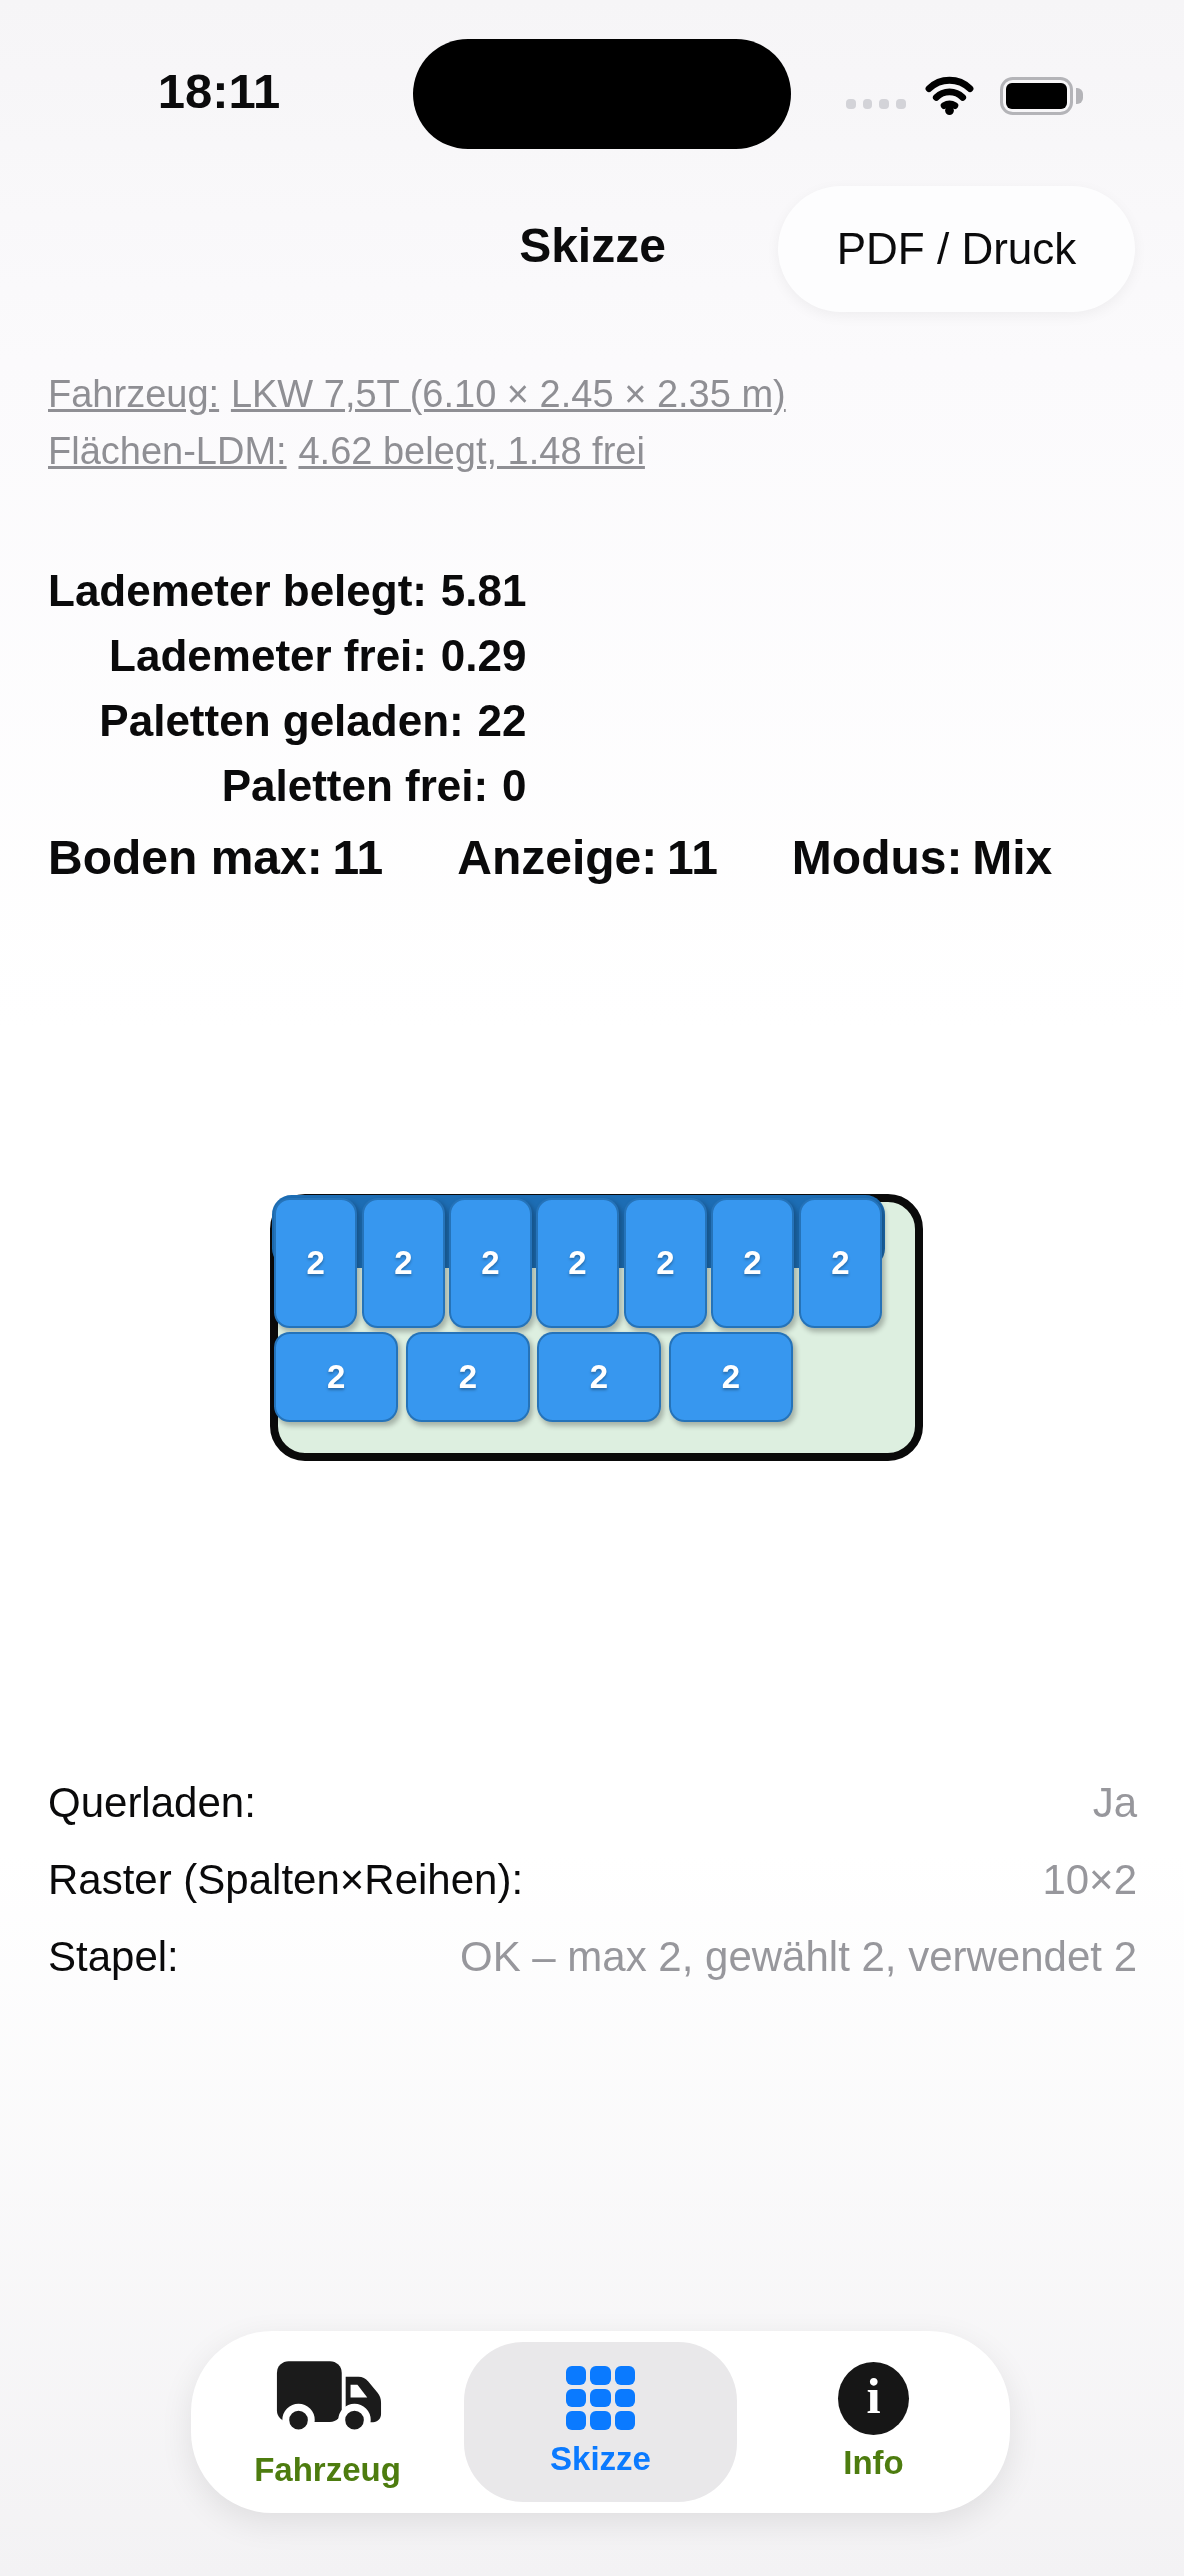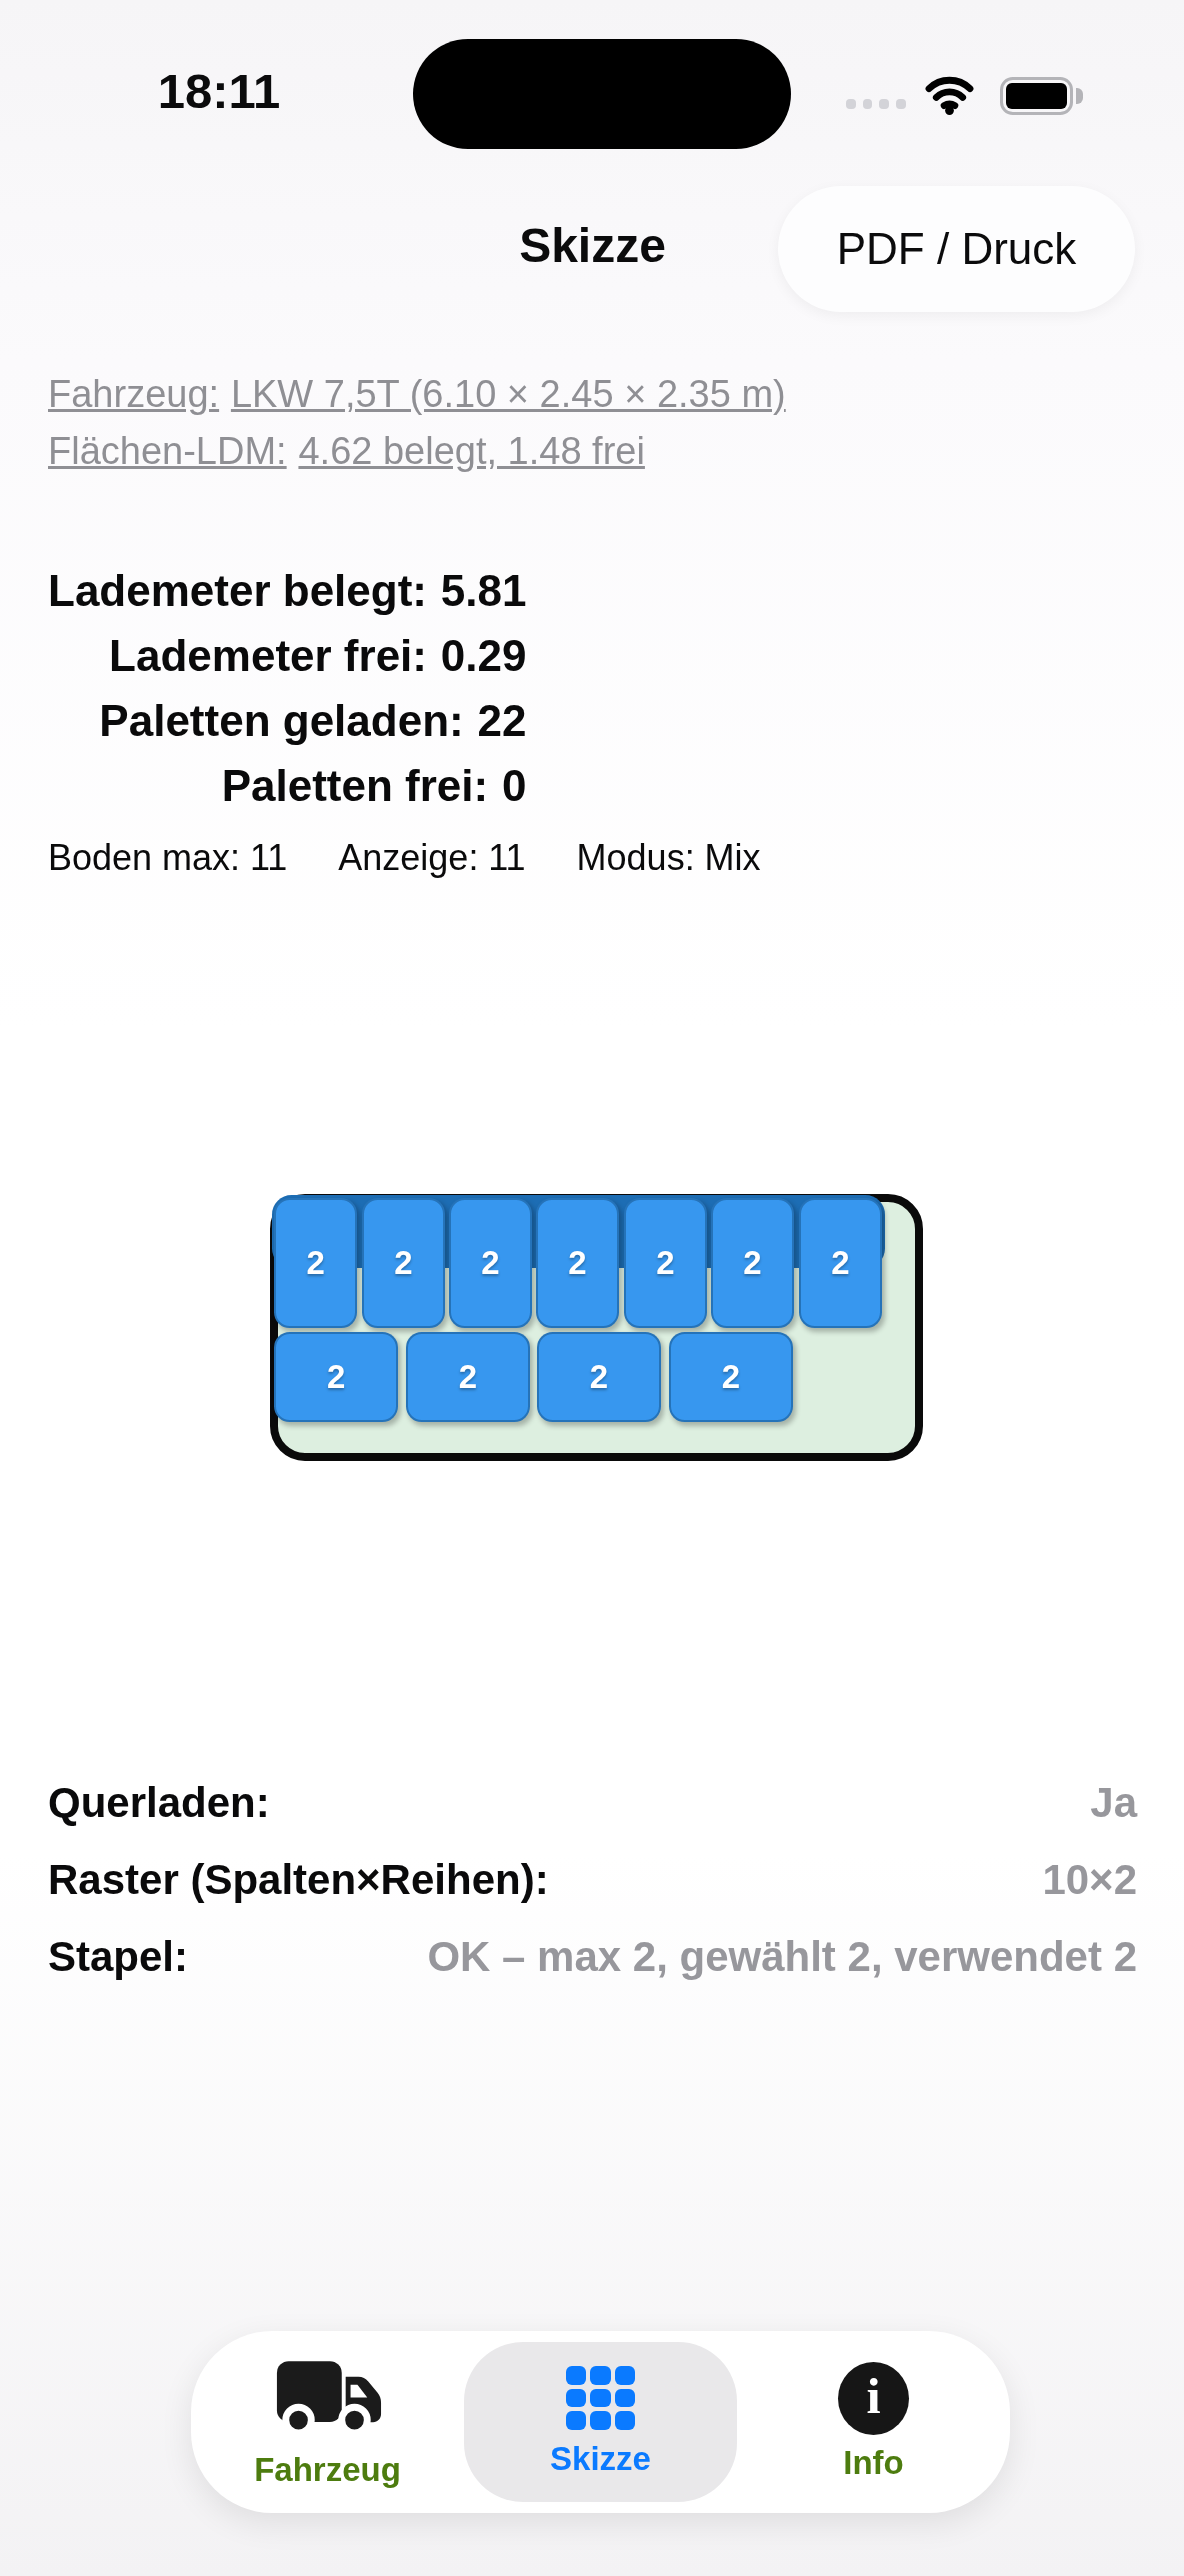--- a/index.html
+++ b/index.html
@@ -27,36 +27,36 @@
   .pdf-btn{position:absolute;left:778px;top:186px;width:357px;height:126px;
     background:#fdfdfe;border-radius:63px;display:flex;align-items:center;justify-content:center;
     font-size:44px;color:#0b0b0c;box-shadow:0 3.9px 13.8px rgba(0,0,0,0.05);}
   
   .summary{position:absolute;left:48px;top:366px;font-size:38px;line-height:57px;color:#8f8f94;text-decoration:underline;}
   .summary .val{margin-left:11.8px;}
   
   .stats{position:absolute;left:48px;top:558px;font-size:44px;line-height:65px;font-weight:700;color:#0a0a0b;text-align:right;}
   .stats .val{margin-left:13.8px;}
   
-  .meta{position:absolute;left:48px;top:834px;font-size:36px;line-height:47px;display:flex;gap:51px;color:#0a0a0b;}
+  .meta{position:absolute;left:48px;top:834px;font-size:48px;line-height:47px;display:flex;gap:74px;color:#0a0a0b;font-weight:bold;}
   .meta .val{margin-left:9.8px;}
   
   .truck-bed{position:absolute;left:270px;top:1194px;width:653px;height:267px;box-sizing:border-box;
     border:8.8px solid #0a0a0a;border-radius:35px;background:#ddefe0;}
   .back-strip{position:absolute;left:-5.9px;top:-6.9px;width:613px;height:73px;
     background:#1d6db4;border-radius:19.6px;}
   .pallet{position:absolute;box-sizing:border-box;background:#3797ef;
     border:2px solid rgba(23,86,140,0.55);border-radius:15.7px;
     display:flex;align-items:center;justify-content:center;
     color:#fff;font-size:33px;font-weight:700;
     box-shadow:2.9px 3.9px 4.9px rgba(0,0,0,0.25);text-shadow:0 2px 2.9px rgba(0,0,0,0.3);}
   .pallet.r1{width:83px;height:130px;top:-3.9px;}
   .pallet.r2{width:124px;height:90px;top:130px;}
   
-  .details{position:absolute;left:48px;top:1764px;width:1089px;font-size:42px;line-height:77px;font-weight:bold;}
+  .details{position:absolute;left:48px;top:1764px;width:1089px;font-size:42px;line-height:77px;}
   .detail-row{display:flex;justify-content:space-between;}
   .detail-row .lab{color:#0a0a0b;}
   .detail-row .val{color:#97979c;}
   
   .tab-bar{position:absolute;left:191px;top:2331px;width:819px;height:182px;background:#ffffff;
     border-radius:81px;display:flex;box-shadow:0 9.8px 33px rgba(0,0,0,0.09);}
   .tab{flex:1;display:flex;flex-direction:column;align-items:center;justify-content:center;
     gap:9.8px;border-radius:59px;}
   .tab .tab-label{font-size:33px;font-weight:600;color:#4d7c0f;}
   .tab.active{background:#e9e8ea;margin:10.8px 0;}

